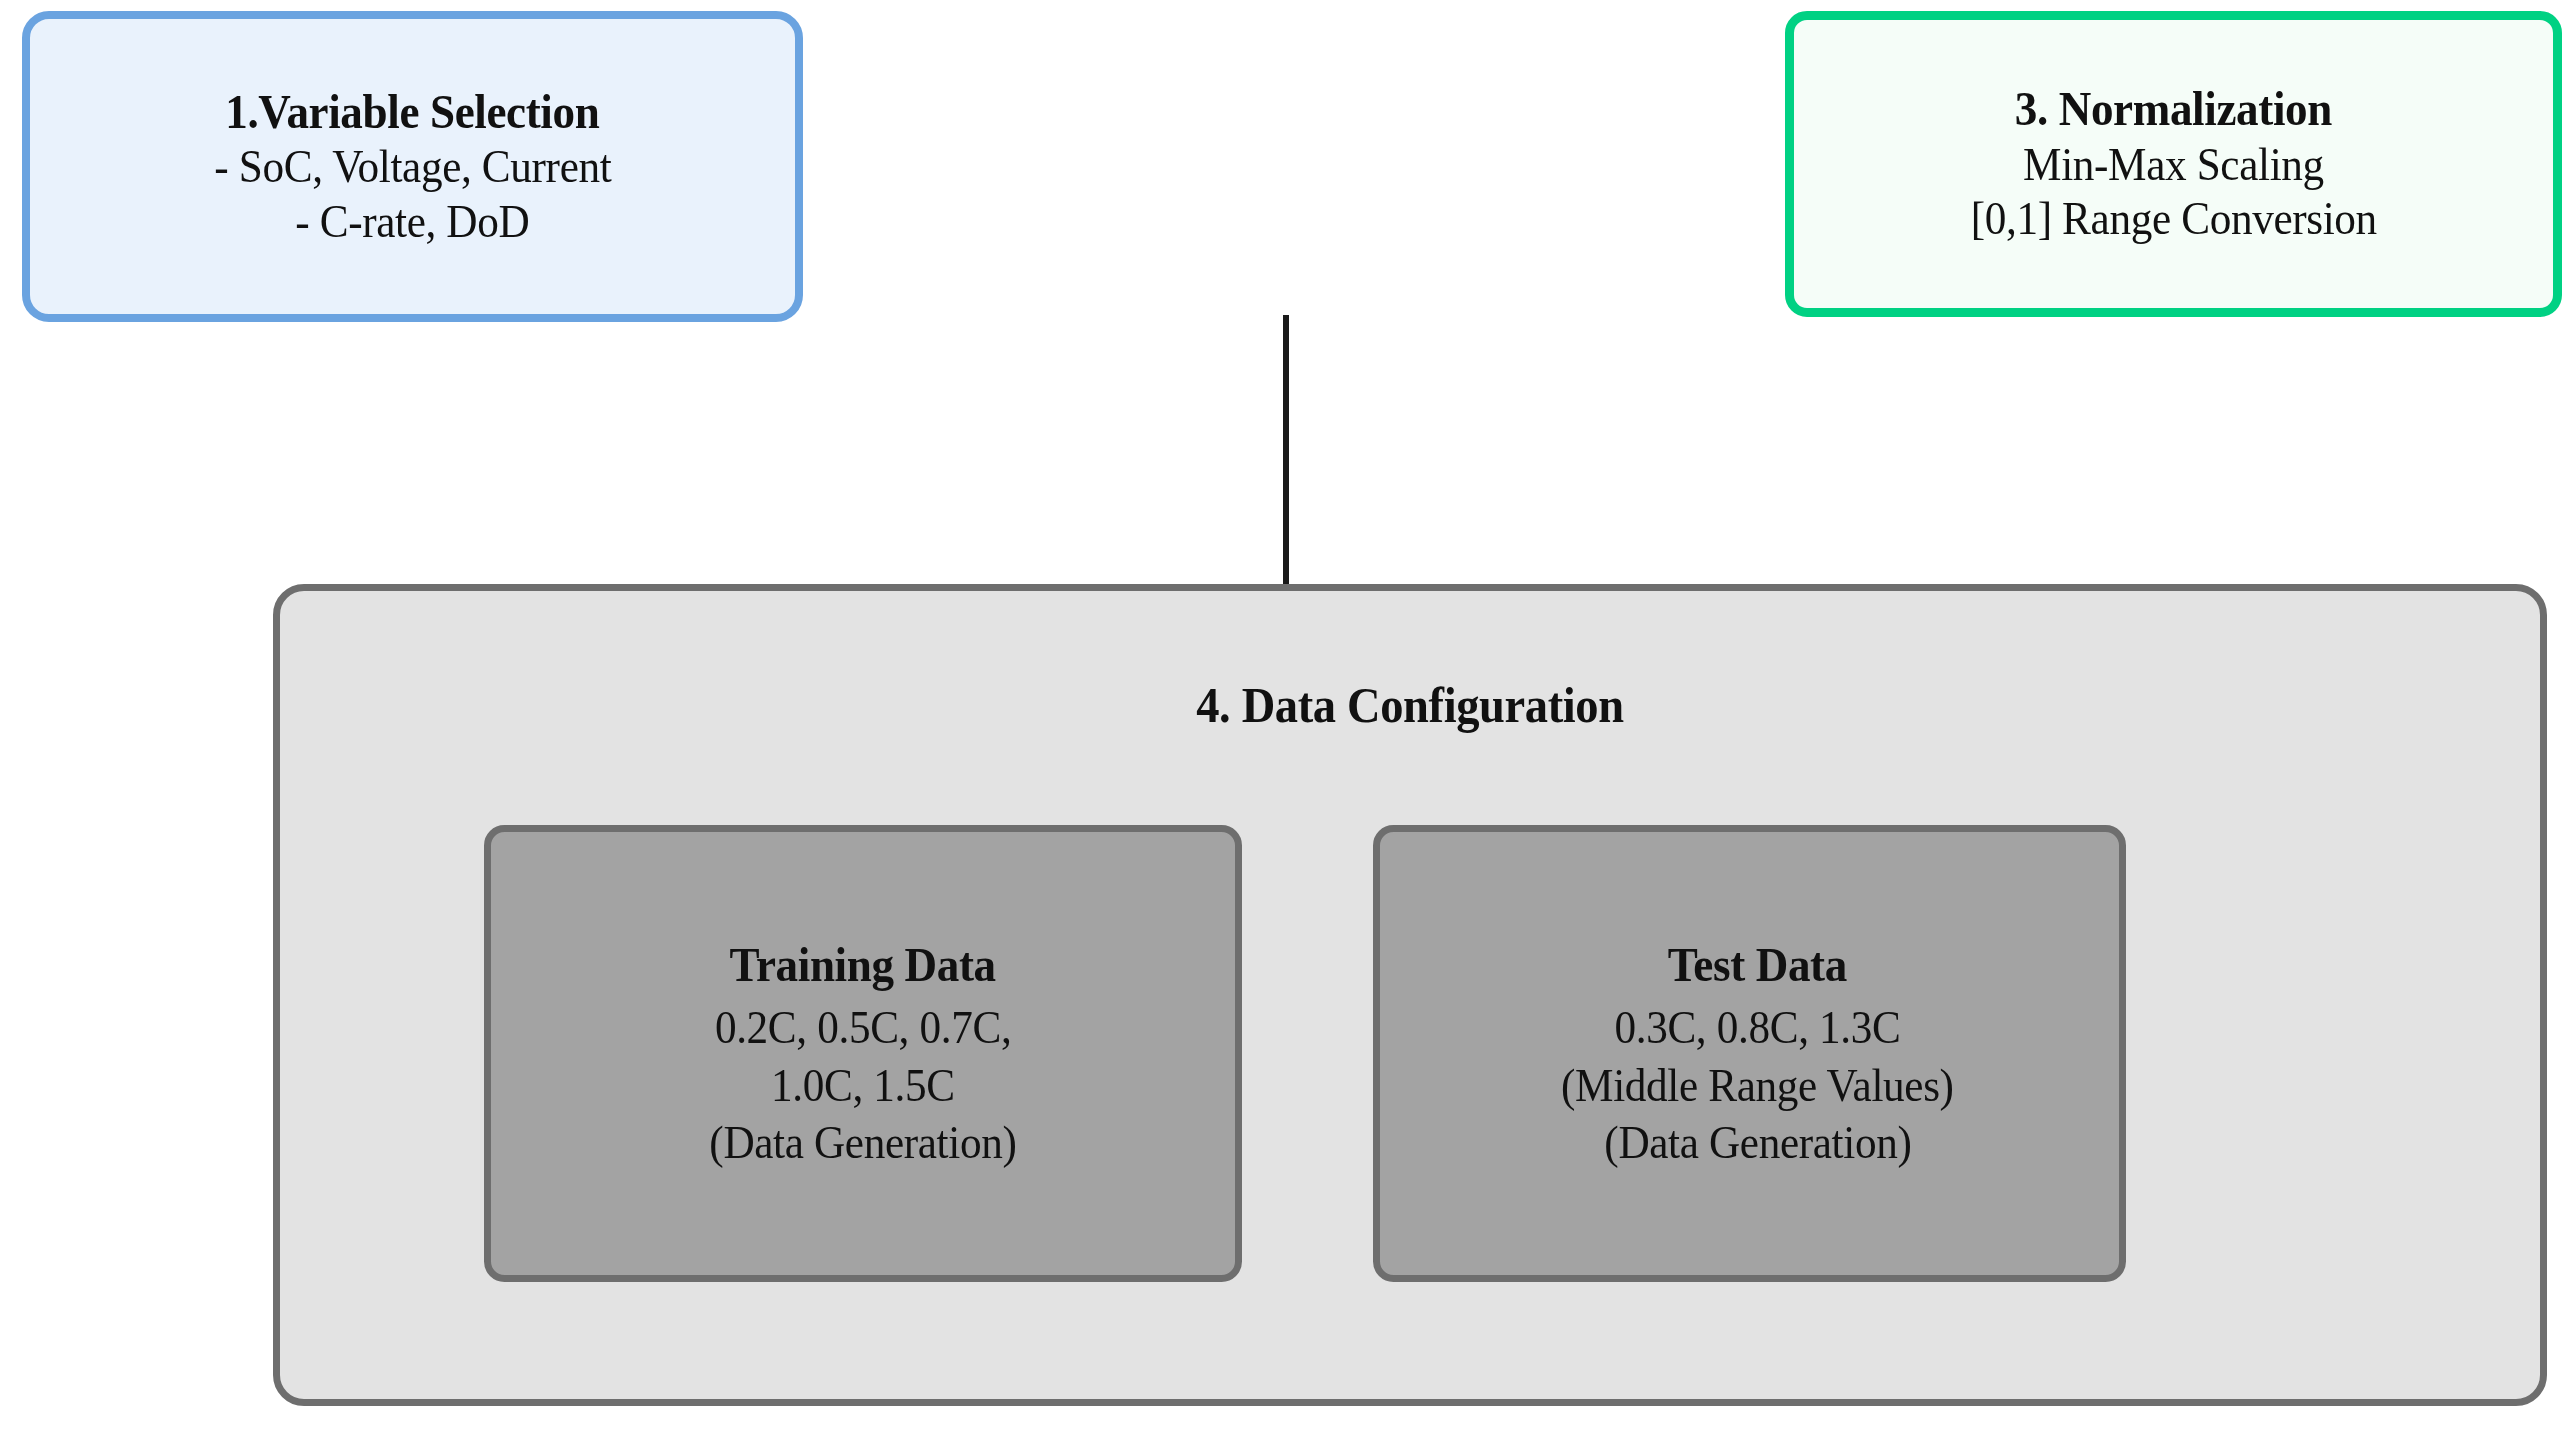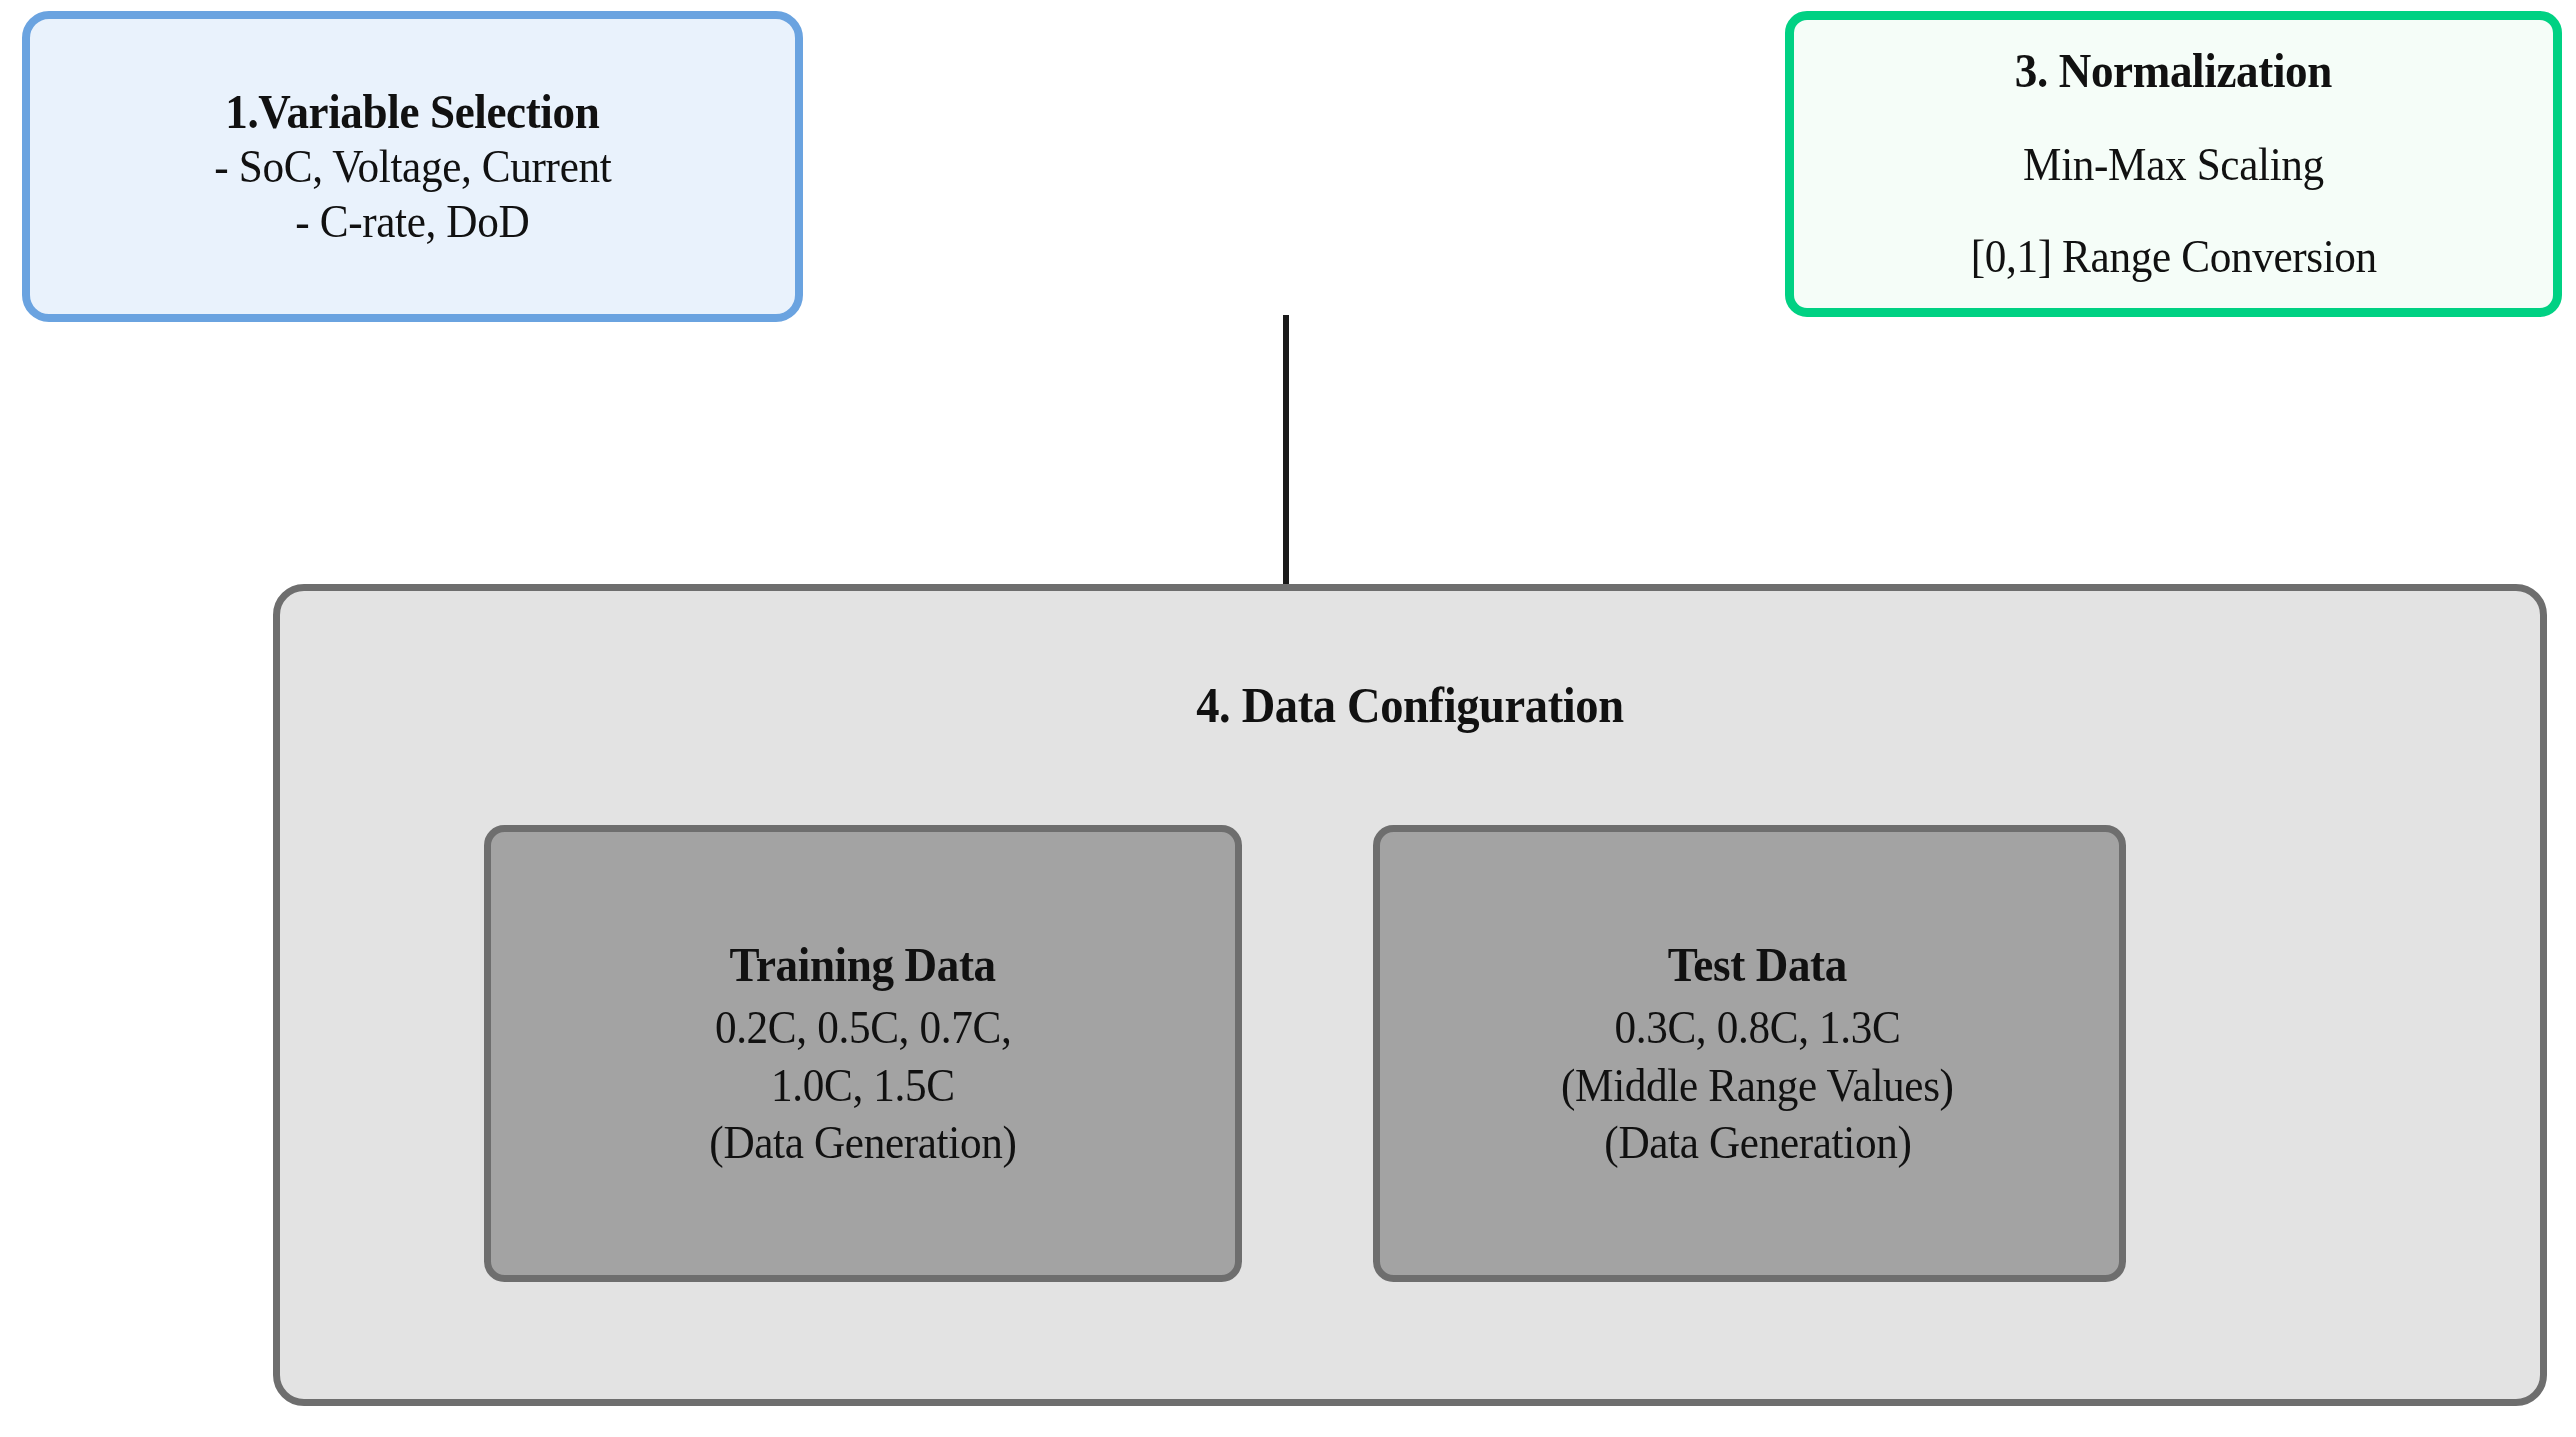--- a/index.html
+++ b/index.html
@@ -75,21 +75,20 @@
 
   
   #box-normalization {
     left: 1785px;
     top: 11px;
     width: 777px;
     height: 306px;
     border: 9.4px solid #00D183;
     background: #F5FDF8;
     border-radius: 22px;
-    gap: 38px;
   }
 
   
   #connector-outlier-to-config {
     position: absolute;
     left: 1283px;
     top: 315px;
     width: 6.3px;
     height: 273px;
     background: #1a1a1a;

